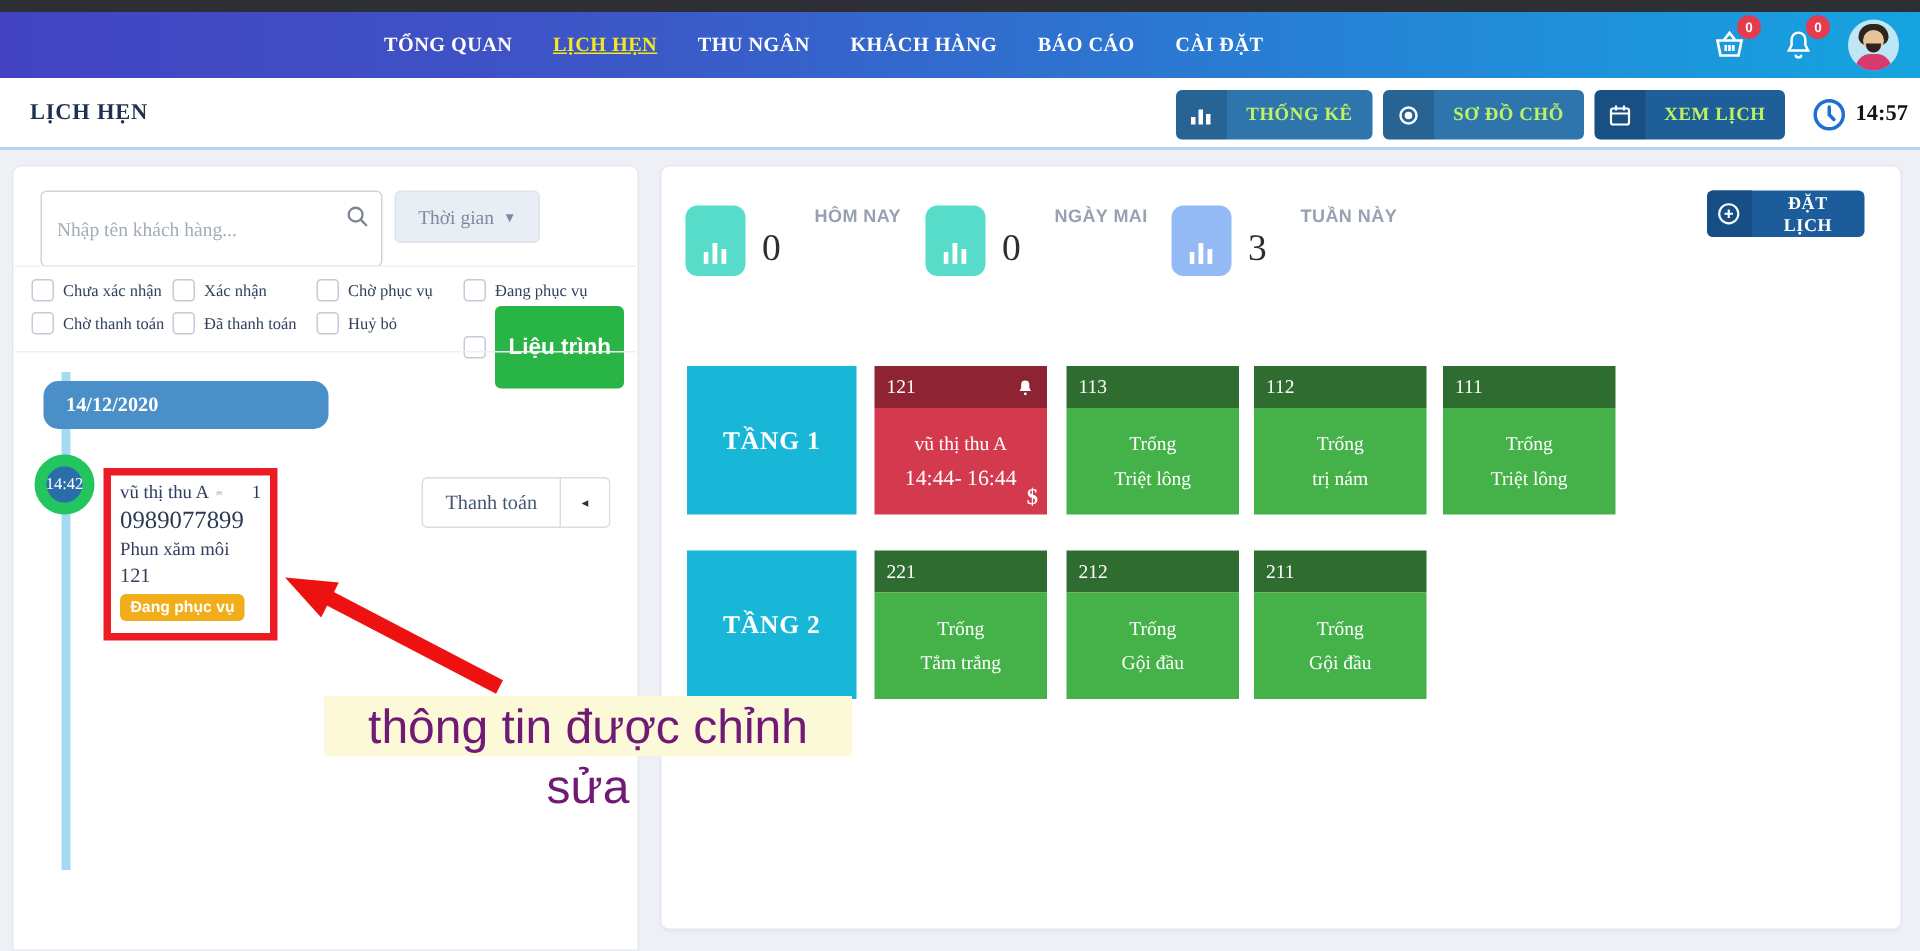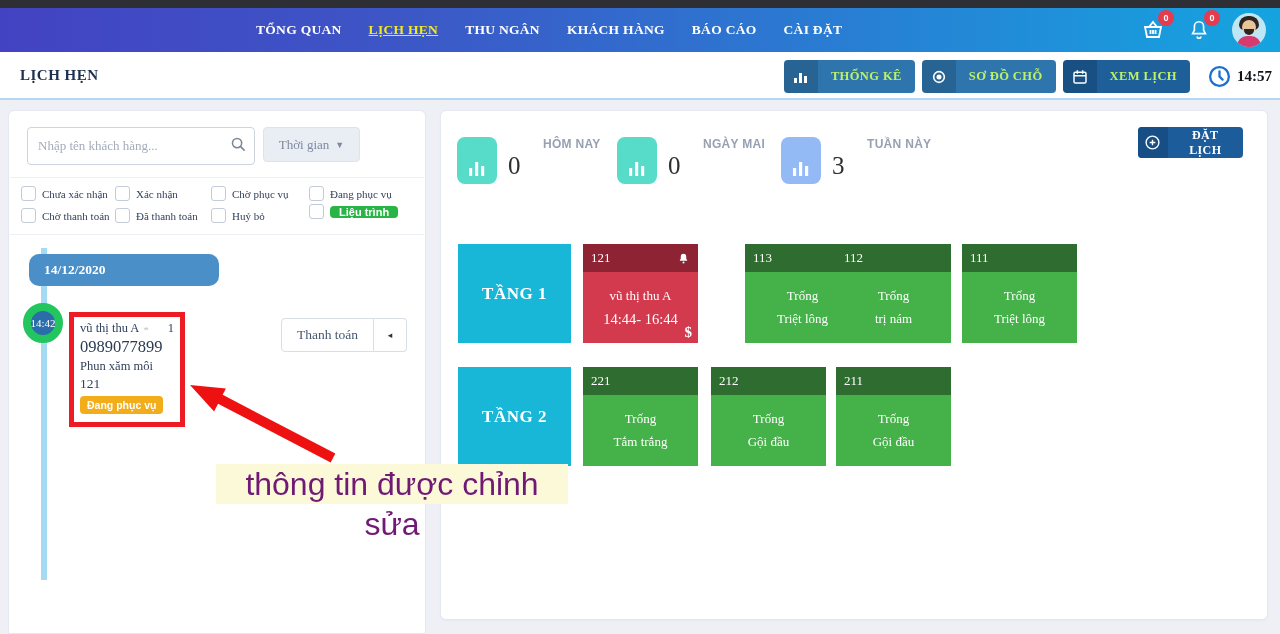--- a/index.html
+++ b/index.html
@@ -36,34 +36,34 @@
   .clock-time { position:absolute; right:8px; top:12px; display:flex; align-items:center; gap:5px; }
   .time-txt { font-size:15px; font-weight:bold; color:#101318; }
 
   
   .left-panel { position:absolute; left:8px; top:110px; width:418px; height:524px; background:#fff;
                 border:1px solid #e3e8f1; border-radius:6px 6px 0 0; }
   .right-panel { position:absolute; left:440px; top:110px; width:828px; height:510px; background:#fff;
                  border:1px solid #e3e8f1; border-radius:6px; box-shadow:0 1px 2px rgba(30,50,90,.04); }
 
   
-  .search-box { position:absolute; left:18px; top:16px; width:228px; height:38px; }
+  .search-box { position:absolute; left:18px; top:16px; width:228px; height:51px; }
   .search-box input { width:100%; height:100%; border:1px solid #cdd4de; border-radius:4px; padding:0 30px 0 10px;
                       font-family:"Liberation Serif", serif; font-size:13px; color:#333; outline:none; }
   .search-box input::placeholder { color:#a3adbb; }
   .search-ic { position:absolute; right:8px; top:9px; }
   .time-drop { position:absolute; left:254px; top:16px; width:97px; height:35px; background:#e9edf4; border:1px solid #dde3ec;
                border-radius:4px; color:#7d8ba1; font-size:13px; display:flex; align-items:center; justify-content:center; gap:6px; cursor:pointer;
                font-family:"Liberation Serif", serif; }
   .divider { position:absolute; left:1px; width:414px; height:1px; background:#edf0f5; }
 
   .cb-cell { position:absolute; display:flex; align-items:center; gap:6px; }
   .cb { width:15px; height:15px; border:1px solid #c3cbd8; border-radius:3px; background:#fff; cursor:pointer; flex:none; }
   .cb-lb { font-size:11px; color:#33415c; white-space:nowrap; }
-  .badge-green { background:#28b545; color:#fff; font-weight:bold; font-size:11px; padding:0 9px; border-radius:4px;
+  .badge-green { background:#28b545; color:#fff; font-weight:bold; font-size:15px; padding:19px 9px; border-radius:4px;
                  font-family:"Liberation Sans", sans-serif; }
 
   .date-pill { position:absolute; left:20px; top:143px; width:190px; height:32px; background:#4a8fc7; border-radius:10px;
                color:#fff; font-weight:bold; font-size:13.5px; line-height:32px; padding-left:15px; }
   .vline { position:absolute; left:32px; top:137px; width:6px; height:332px; background:#a6d9f2; }
   .time-dot { position:absolute; left:14px; top:192px; width:40px; height:40px; border-radius:50%; background:#2a6da8;
               border:8px solid #22c55e; color:#fff; font-size:11px; display:flex; align-items:center; justify-content:center; }
 
   .appt-card { position:absolute; left:60px; top:201px; width:116px; height:115px; background:#fff;
                border:5px solid #ed1c24; padding:4px 6px; overflow:hidden; }
@@ -329,21 +329,21 @@
             <circle cx="12" cy="19.5" r="1.8"></circle>
         </svg>
       </div>
       <div class="room-body">
         <span>vũ thị thu A</span>
         <span style="font-size:14.5px;">14:44- 16:44</span>
         <span class="dollar">$</span>
       </div>
     </div>
 
-    <div class="room free row1" style="left:270px;margin-left:34px;">
+    <div class="room free row1" style="left:270px;">
       <div class="room-head">
           <span>113</span>
         </div>
       <div class="room-body">
         <span>Trống</span>
         <span>Triệt lông</span>
       </div>
     </div>
 
     <div class="room free row1" style="left:395px;">

